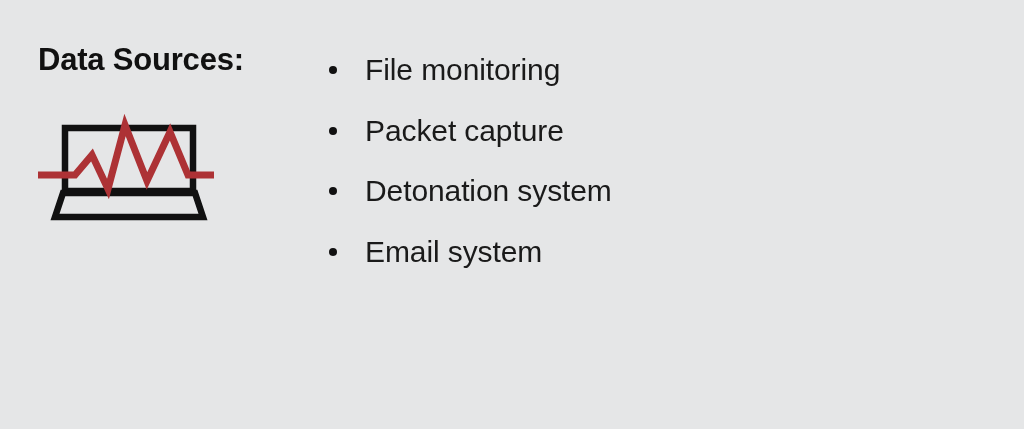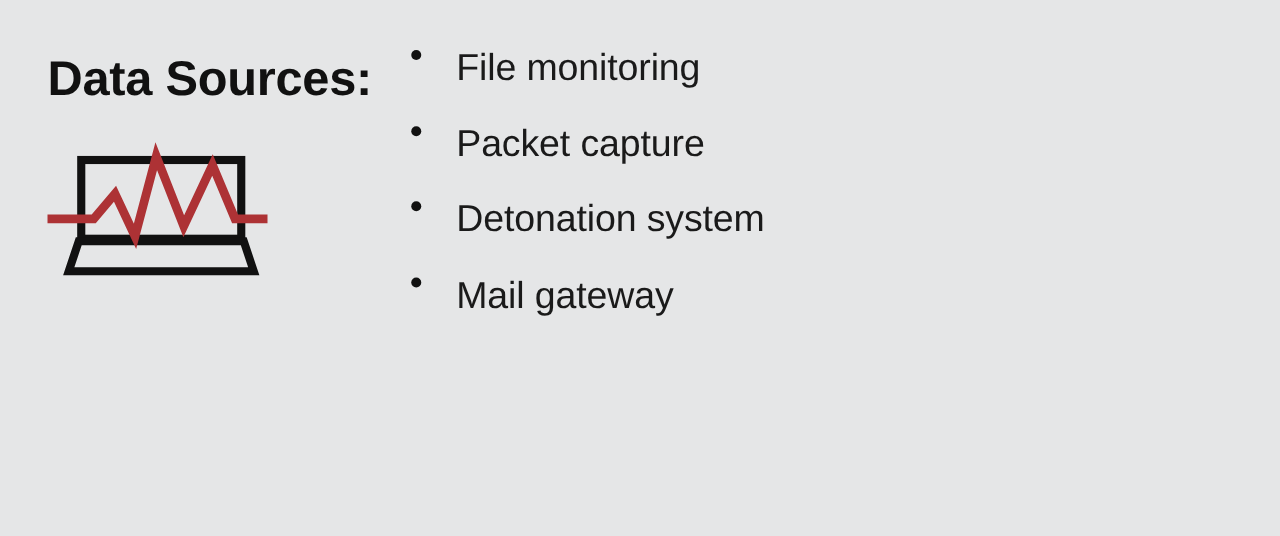--- a/index.html
+++ b/index.html
@@ -25,21 +25,21 @@
     position: absolute;
     left: 0;
     top: 0;
     width: 300px;
     height: 429px;
   }
   #section-title {
     position: absolute;
     left: 38px;
     top: 44px;
-    font-size: 39px;
+    font-size: 31px;
     font-weight: bold;
     color: #111111;
     letter-spacing: -0.2px;
     white-space: nowrap;
     line-height: 1.0;
   }
 
   
   #data-source-icon {
     position: absolute;
@@ -62,21 +62,21 @@
     width: 680px;
     height: 370px;
     list-style: none;
     margin: 0;
     padding: 0;
   }
   .list-item {
     position: relative;
     height: 60.5px;
     display: flex;
-    align-items: flex-start;
+    align-items: center;
   }
   .bullet-dot {
     flex: 0 0 auto;
     width: 8px;
     height: 8px;
     border-radius: 50%;
     background: #111111;
     margin-left: 7px;
     margin-right: 28px;
   }
@@ -125,19 +125,19 @@
     </li>
 
 
     <li class="list-item">
       <span class="bullet-dot"></span>
       <span class="list-item-label">Detonation system</span>
     </li>
 
     <li class="list-item">
       <span class="bullet-dot"></span>
-      <span class="list-item-label">Mail gateway</span>
+      <span class="list-item-label">Email system</span>
     </li>
 
 
   </ul>
 
 </div>
 
 </body></html>

